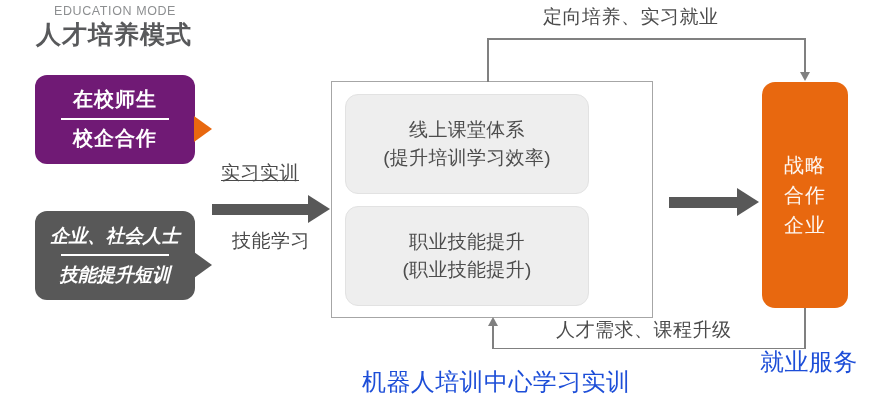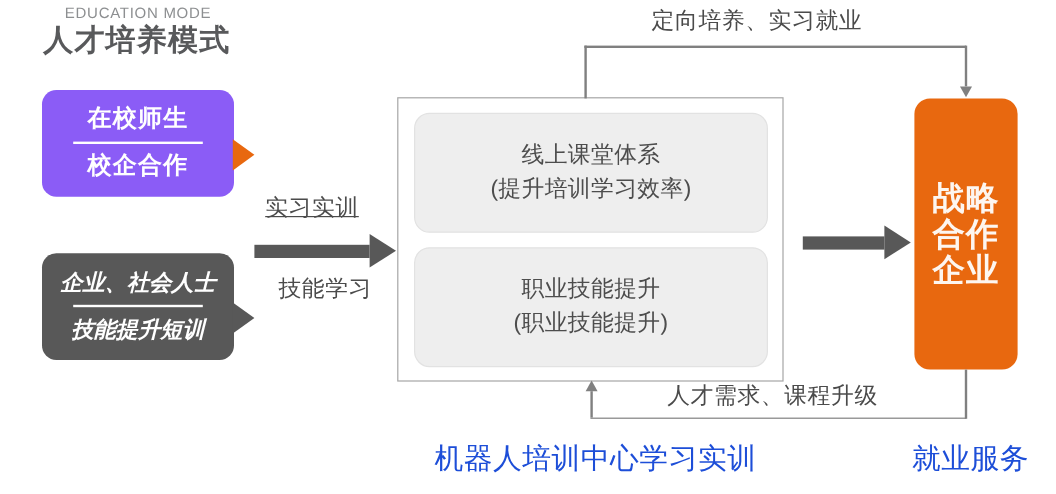--- a/index.html
+++ b/index.html
@@ -54,21 +54,21 @@
     line-height: 31px;
     letter-spacing: 1px;
     white-space: nowrap;
   }
   .bubble .divider {
     height: 2px;
     background: #ffffff;
     width: 108px;
     margin: 3px auto 3px auto;
   }
-  .bubble.orange { background: #8b5cf6; }
+  .bubble.orange { background: #701a75; }
   .bubble.gray   { background: #585858; }
   .bubble .line1.small, .bubble .line2.small { font-size: 18.5px; letter-spacing: 0px; font-style: italic; }
 
   
   .tail {
     position: absolute;
     right: -17px;
     width: 0; height: 0;
     border-top: 13px solid transparent;
     border-bottom: 13px solid transparent;
@@ -99,21 +99,21 @@
   #center-box {
     left: 331px; top: 81px;
     width: 322px; height: 237px;
     border: 1.5px solid #a6a6a6;
     background: #ffffff;
     box-sizing: border-box;
   }
   .panel {
     position: absolute;
     left: 13px;
-    width: 295px;
+    width: 244px;
     height: 100px;
     background: #eeeeee;
     border: 1px solid #e2e2e2;
     border-radius: 13px;
     box-sizing: border-box;
     display: flex;
     flex-direction: column;
     align-items: center;
     justify-content: center;
   }
@@ -132,22 +132,22 @@
     left: 762px; top: 82px;
     width: 86px; height: 226px;
     background: #e8680f;
     border-radius: 13px;
     display: flex;
     flex-direction: column;
     align-items: center;
     justify-content: center;
   }
   #right-box .rl {
-    font-size: 27px;
-    font-weight: bold;
+    font-size: 20px;
+    font-weight: normal;
     color: #fdf6f0;
     line-height: 30px;
     letter-spacing: 1px;
   }
 
   
   .stroke {
     background: #808080;
   }
   .arrow-up {
@@ -245,15 +245,15 @@
   <div class="abs arrow-down" style="left:800px; top:72px;"></div>
   <div class="abs flow-label" style="left:543px; top:4px;text-align:right;">定向培养、实习就业</div>
 
   <div class="abs stroke" style="left:804px; top:308px; width:1.5px; height:41px;"></div>
   <div class="abs stroke" style="left:492px; top:347.5px; width:313px; height:1.5px;"></div>
   <div class="abs stroke" style="left:492px; top:326px; width:1.5px; height:22px;"></div>
   <div class="abs arrow-up" style="left:488px; top:317px;"></div>
   <div class="abs flow-label" style="left:556px; top:317px;">人才需求、课程升级</div>
 
   <div class="abs caption" style="left:362px; top:366px;">机器人培训中心学习实训</div>
-  <div class="abs caption" style="left:760px; top:366px;font-family:Liberation Mono, monospace;">就业服务</div>
+  <div class="abs caption" style="left:760px; top:346px;font-family:Liberation Mono, monospace;">就业服务</div>
 
 </div>
 
 </body></html>

